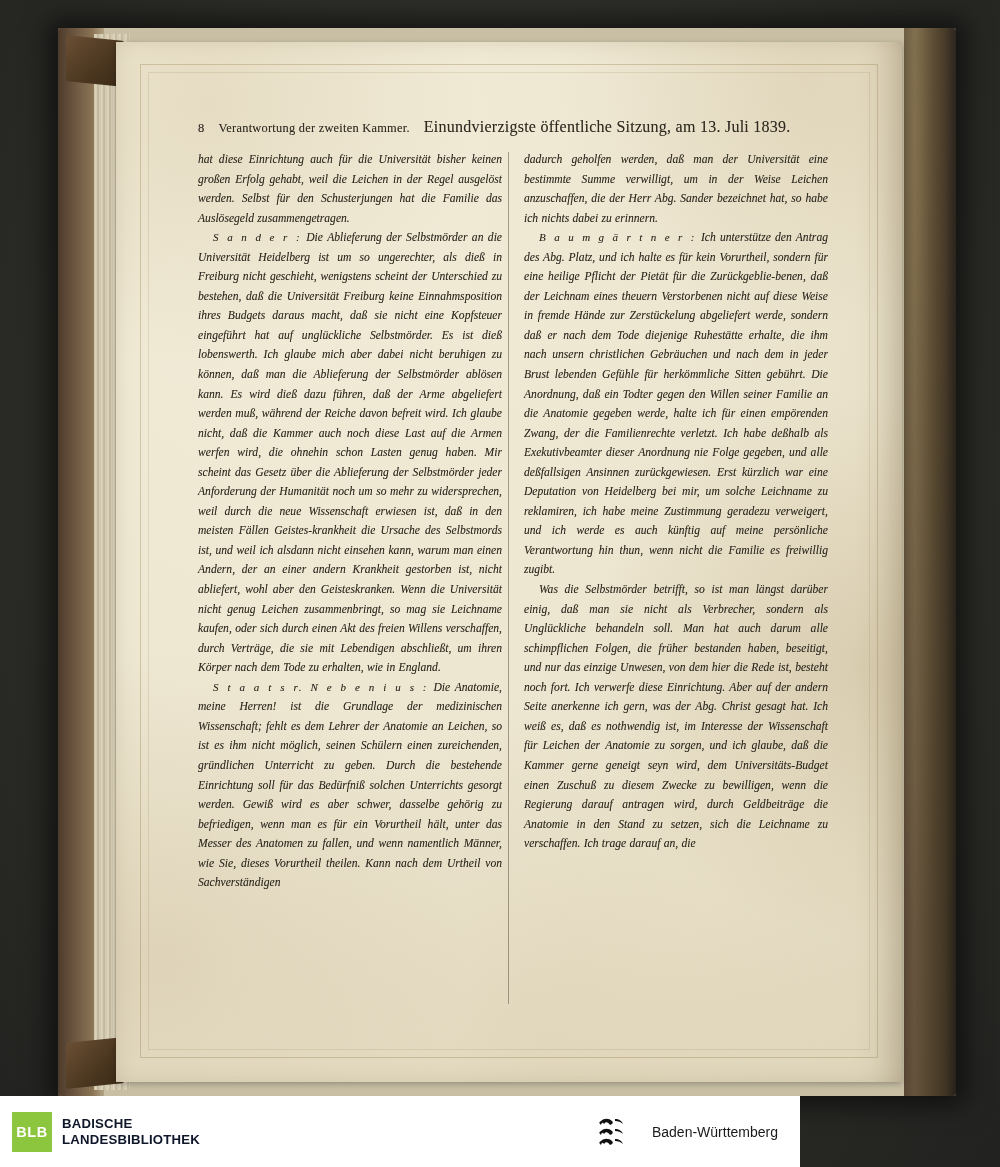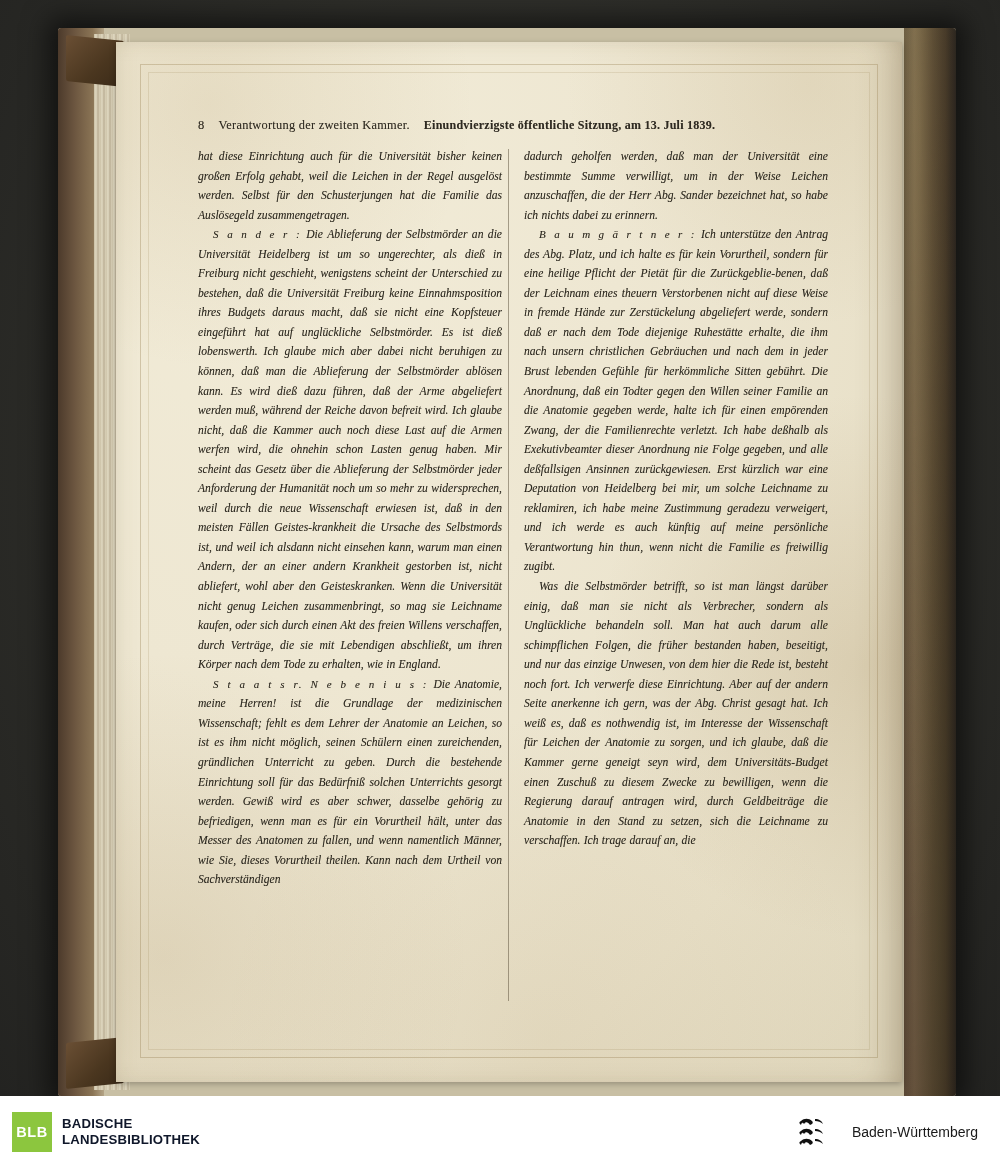--- a/index.html
+++ b/index.html
@@ -129,21 +129,21 @@
     letter-spacing: 0.25px;
     color: #2e2a22;
     white-space: nowrap;
     margin-bottom: 14px;
   }
   .folio {
     font-size: 12.5px;
     color: #2e2a22;
   }
   .rh-title { font-size: 12.4px; }
-  .rh-session { font-size: 12px; font-weight: bold; }
+  .rh-session { font-size: 16px; }
 
   .columns {
     position: relative;
     display: flex;
     gap: 22px;
     height: 858px;
   }
   .col {
     width: 304px;
     font-size: 11.6px;
@@ -167,21 +167,21 @@
     letter-spacing: 2.2px;
     font-size: 11px;
   }
   
   .col, .running-head { text-shadow: 0 0 0.4px rgba(60,50,30,0.35); }
 
   
   .footerbar {
     position: absolute;
     left: 0; bottom: 0;
-    width: 1000px; height: 71px;
+    width: 800px; height: 71px;
     background: #ffffff;
     display: flex;
     align-items: center;
   }
   .blb-logo {
     width: 40px; height: 40px;
     margin-left: 12px;
     background: #8cc63e;
     color: #ffffff;
     font-family: "Liberation Sans", sans-serif;

